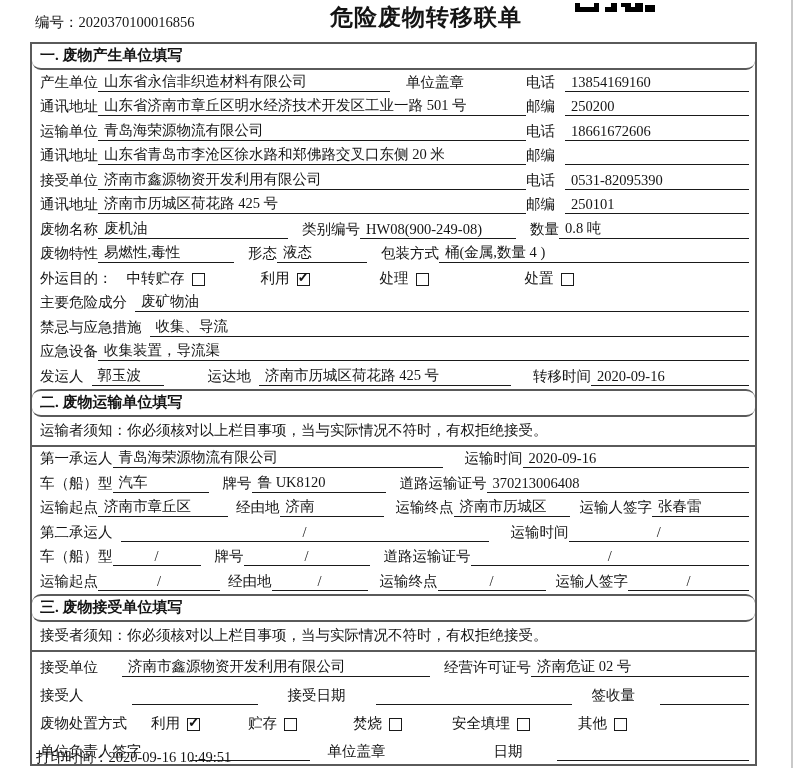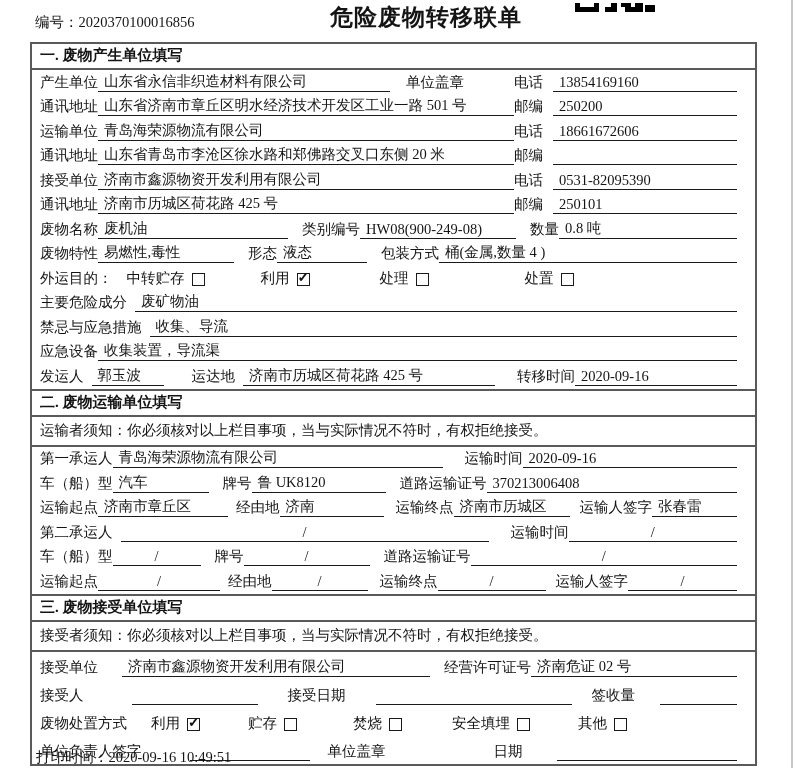--- a/index.html
+++ b/index.html
@@ -7,24 +7,24 @@
     width:796px; height:768px; background:#ffffff; position:relative;
     font-family:"Liberation Serif","DejaVu Serif",serif;
     color:#141414; font-size:14.5px; overflow:hidden;
   }
   .page-edge { position:absolute; right:3px; top:0; width:2px; height:768px; background:#c9c9c9; }
   .hdr { position:relative; height:28px; }
   .serial { position:absolute; left:35px; top:13px; white-space:nowrap; }
   .doc-title { position:absolute; left:330px; top:2px; font-size:23px; font-weight:bold; letter-spacing:1px; white-space:nowrap; }
   .qr { position:absolute; left:575px; top:0; }
   .tbl { position:absolute; left:30px; top:42px; width:723px; border:2px solid #5a5a5a; background:#fff; }
-  .sec { font-weight:bold; font-size:15px; height:19px; padding:2px 8px 3px; border-bottom:2px solid #5a5a5a; }
+  .sec { font-weight:bold; font-size:15px; height:19px; padding:2px 8px 3px; border-bottom:2px solid #5a5a5a;border-radius:9px; }
   .sec.mid { border-top:2px solid #5a5a5a; }
   .notice { height:23px; padding:2px 8px 3px; border-bottom:2px solid #5a5a5a; display:flex; align-items:center; }
-  .r  { display:flex; align-items:flex-end; height:21.5px; padding:0 18px 3px 8px; }
+  .r  { display:flex; align-items:flex-end; height:21.5px; padding:0 6px 3px 8px; }
   .r3 { height:25px; }
   .lbl { white-space:nowrap; }
   .ul { border-bottom:1px solid #1a1a1a; white-space:nowrap; padding:0 2px 0 6px; overflow:hidden; }
   .grow { flex:1 1 auto; }
   .rt { margin-left:auto; display:flex; align-items:flex-end; }
   .rt .ul { width:176px; margin-left:10px; }
   .ctr { text-align:center; padding:0; }
   .opt { display:inline-flex; align-items:flex-end; }
   .cb { width:11px; height:11px; border:1.5px solid #1a1a1a; display:inline-block; position:relative; margin:0 0 2px 7px; flex:0 0 auto; }
   .cb.checked::after { content:"✓"; position:absolute; left:0; top:-5px; font-size:14px; font-weight:bold; color:#111; }
@@ -160,21 +160,21 @@
   </div>
 
   <div class="r">
     <span class="lbl">应急设备</span>
     <span class="ul grow" style="margin-left:0">收集装置，导流渠</span>
   </div>
 
   <div class="r">
     <span class="lbl">发运人</span>
     <span class="ul" style="width:64px;margin-left:8px">郭玉波</span>
-    <span class="lbl" style="margin-left:28px">运达地</span>
+    <span class="lbl" style="margin-left:44px">运达地</span>
     <span class="ul" style="width:244px;margin-left:8px">济南市历城区荷花路 425 号</span>
     <span class="lbl" style="margin-left:22px">转移时间</span>
     <span class="ul grow">2020-09-16</span>
   </div>
 
   <div class="sec mid">二. 废物运输单位填写</div>
   <div class="notice">运输者须知：你必须核对以上栏目事项，当与实际情况不符时，有权拒绝接受。</div>
 
   <div class="r">
     <span class="lbl">第一承运人</span>

